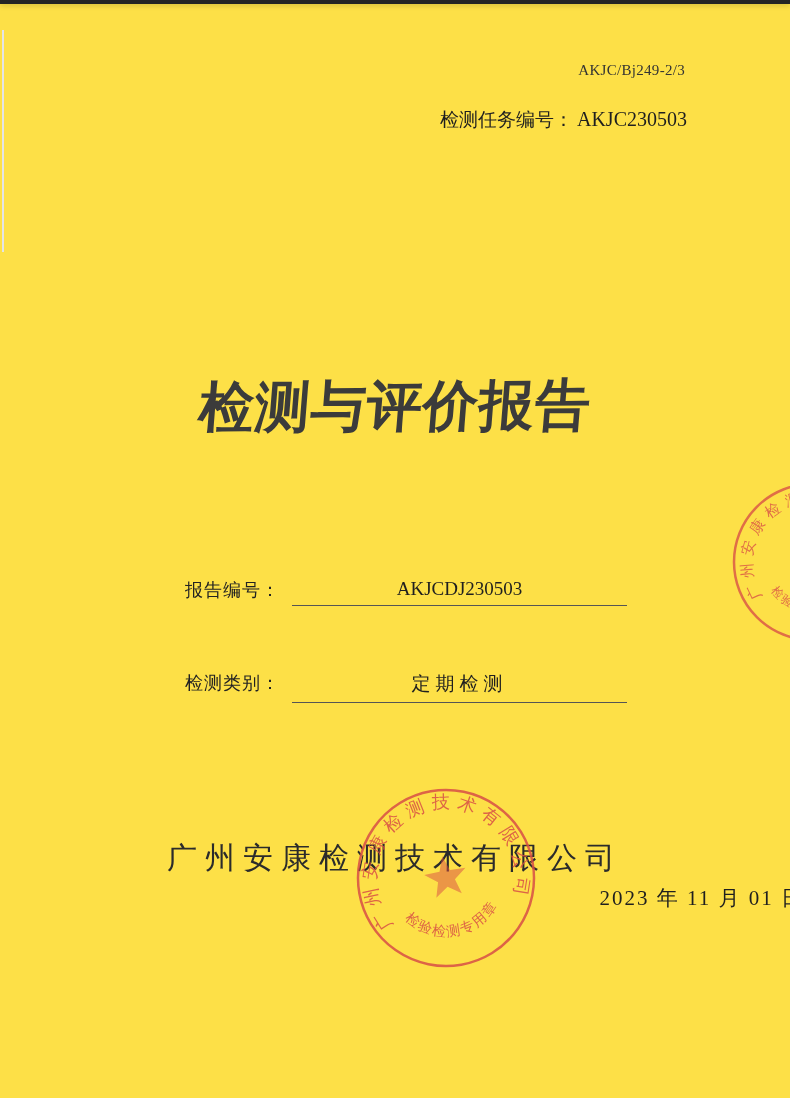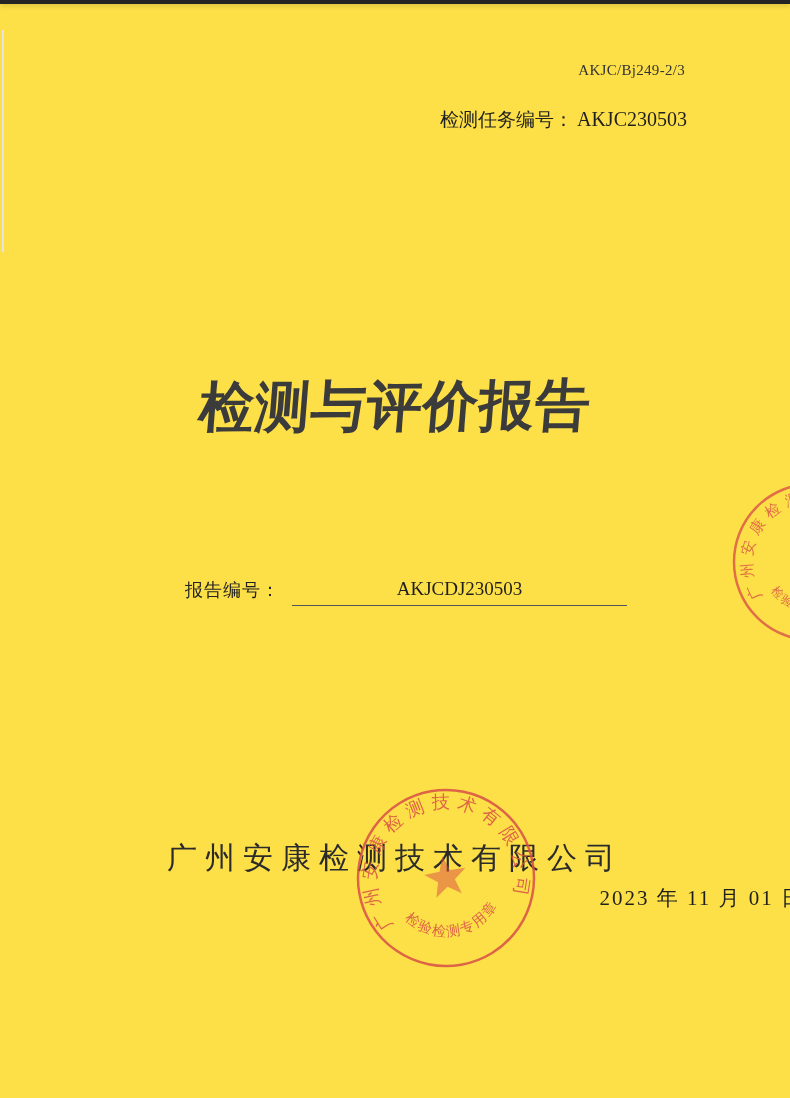--- a/index.html
+++ b/index.html
@@ -79,20 +79,24 @@
   </div>
 
   <div class="report-title">检测与评价报告</div>
 
   <div class="form-row row-1">
     <div class="form-label">报告编号：</div>
     <div class="form-value">AKJCDJ230503</div>
   </div>
 
 
+  <div class="form-row row-3">
+    <div class="form-label">检测类别：</div>
+    <div class="form-value cjk-spaced">定期检测</div>
+  </div>
 
   <div class="company-line">广州安康检测技术有限公司</div>
   <div class="date-line">2023 年 11 月 01 日</div>
 
   <svg class="stamp stamp-main" width="200" height="200" viewBox="0 0 200 200">
     <defs>
       <path id="ringA" d="M 40.64 137.1 A 70 70 0 1 1 159.36 137.1"></path>
       <path id="botA" d="M 52.49 133.27 A 58 58 0 0 0 147.51 133.27"></path>
     </defs>
     <circle cx="100" cy="100" r="88" fill="none" stroke="currentColor" stroke-width="2.5"></circle>

